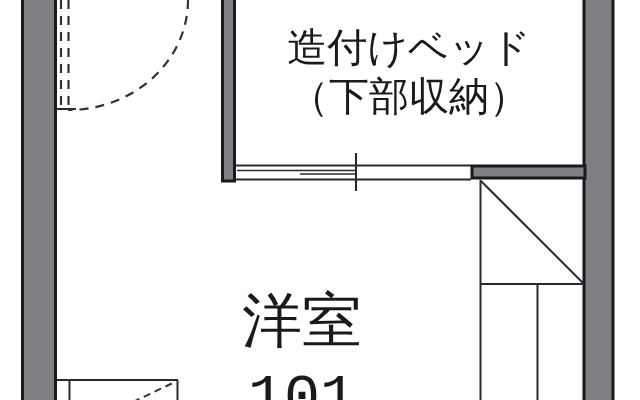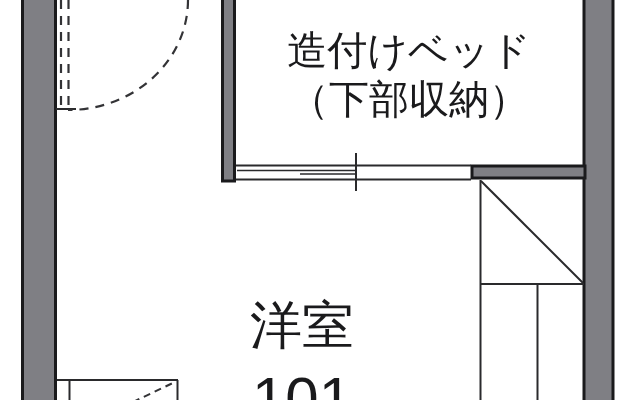--- a/index.html
+++ b/index.html
@@ -9,21 +9,21 @@
     --dash:#333336;
     --text:#1a1a1c;
     --bg:#ffffff;
   }
   html,body{margin:0;padding:0;background:#e8e8e8;}
   #canvas{
     position:relative;
     width:640px;height:400px;
     background:var(--bg);
     overflow:hidden;
-    font-family:Liberation Sans, sans-serif;
+    font-family:Liberation Mono, monospace;
   }
   #plan-svg{position:absolute;left:0;top:0;}
   .wall{fill:var(--wall-fill);stroke:var(--wall-edge);stroke-width:3;}
   .thin{stroke:var(--line);stroke-width:2;fill:none;}
   .thinner{stroke:var(--line);stroke-width:1.5;fill:none;}
   .dashed{stroke:var(--dash);stroke-width:2.2;fill:none;stroke-dasharray:9 7;}
   .dashed-small{stroke:var(--dash);stroke-width:2;fill:none;stroke-dasharray:7 5;}
   .label{
     position:absolute;
     color:var(--text);
@@ -31,21 +31,21 @@
     white-space:pre-line;
     user-select:none;
   }
   #bed-label{
     left:236px;top:26px;width:346px;
     font-size:40px;line-height:49px;
     letter-spacing:0px;
   }
   #room-label{
     left:150px;top:294px;width:304px;
-    font-size:52px;line-height:62px;
+    font-size:60px;line-height:62px;
   }
   #room-number{
     left:150px;top:368px;width:304px;
     font-size:60px;line-height:62px;
   }
 </style>
 </head>
 <body>
 
 <div id="canvas">

